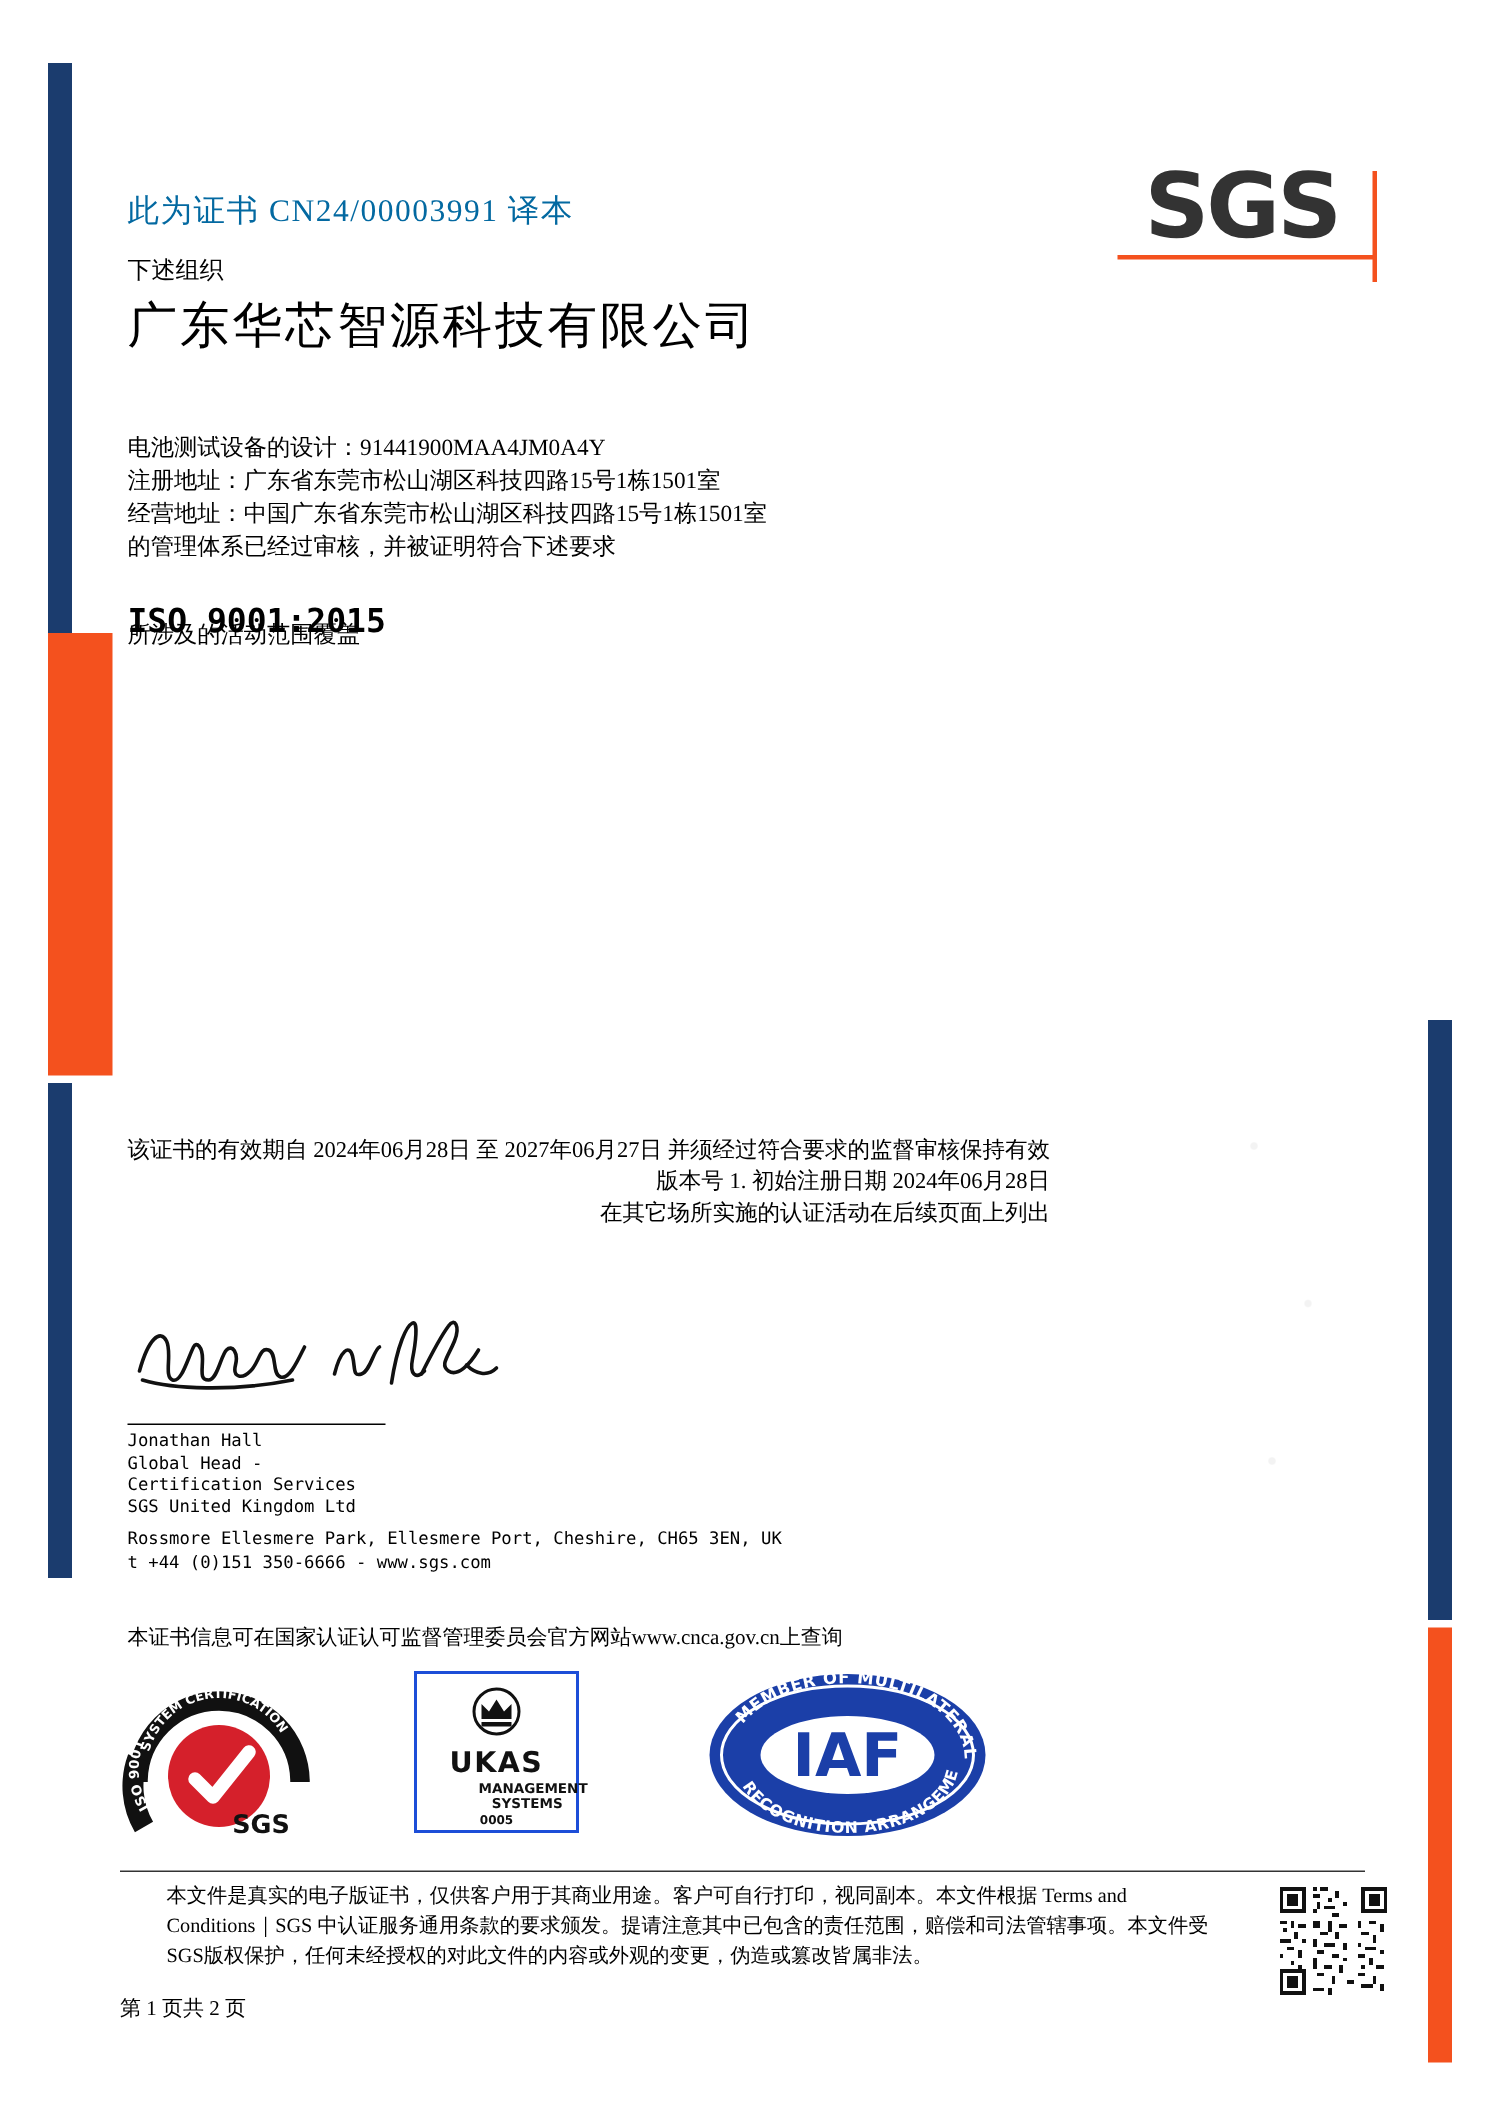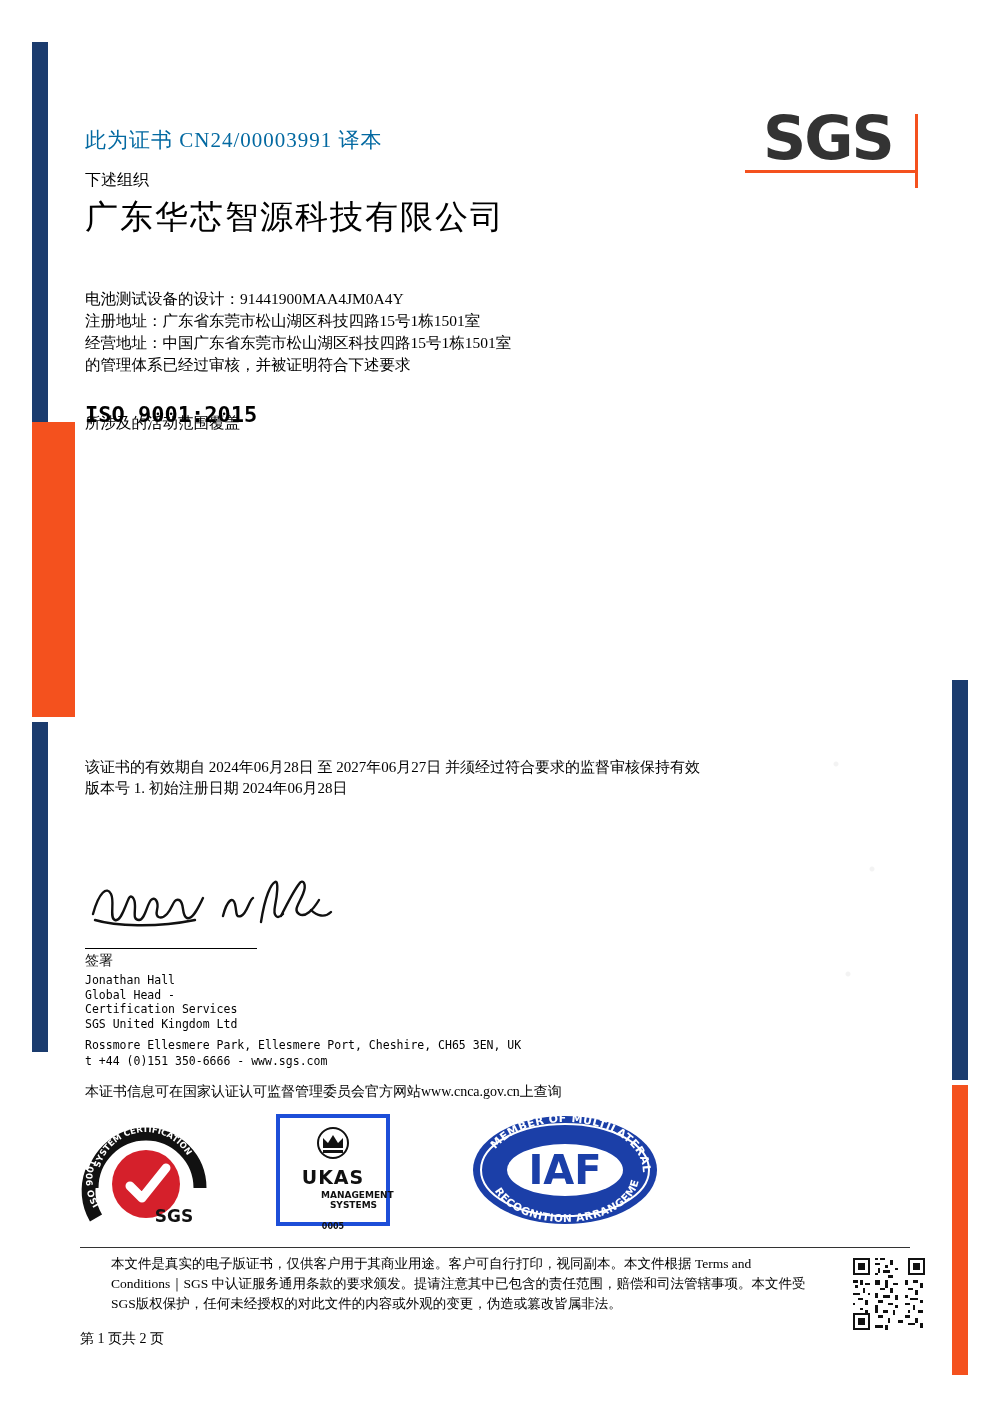--- a/index.html
+++ b/index.html
@@ -166,20 +166,21 @@
 
   
   .validity {
     position: absolute;
     left: 85px;
     top: 757px;
     font-family: "Liberation Serif", serif;
     font-size: 15px;
     line-height: 21px;
     color: #000;
+    text-align: right;
   }
 
   
   .signature-wrap {
     position: absolute;
     left: 85px;
     top: 870px;
     width: 420px;
   }
   .signature-img {
@@ -235,40 +236,40 @@
 
   
   .iso-mark { left: 0; width: 130px; height: 118px; }
 
   
   .ukas-mark { left: 196px; width: 116px; height: 118px; }
   .ukas-box {
     position: absolute;
     left: 0; top: 4px;
     width: 106px; height: 104px;
-    border: 4px solid #1d4ed8;
+    border: 2px solid #1d4ed8;
     background: #fff;
   }
   .ukas-crown {
     position: absolute;
     left: 50%;
     transform: translateX(-50%);
     top: 8px;
   }
   .ukas-text {
     position: absolute;
     left: 0; right: 0;
     top: 48px;
     text-align: center;
     font-family: "DejaVu Sans", sans-serif;
     color: #111;
   }
   .ukas-text .u1 { font-size: 19px; font-weight: bold; letter-spacing: 1px; }
   .ukas-text .u2 { font-size: 9px; font-weight: bold; line-height: 10px; margin-top: 2px; padding-left: 41px;}
-  .ukas-text .u3 { font-size: 8px; font-weight: bold; margin-top: 12px; }
+  .ukas-text .u3 { font-size: 8px; font-weight: bold; margin-top: 1px; }
 
   
   .iaf-mark { left: 385px; width: 200px; height: 118px; }
 
   
   .footer-rule {
     position: absolute;
     left: 80px;
     top: 1247px;
     width: 830px;
@@ -343,35 +344,35 @@
     <div class="row">经营地址：中国广东省东莞市松山湖区科技四路15号1栋1501室</div>
     <div class="row">的管理体系已经过审核，并被证明符合下述要求</div>
   </div>
 
   <div class="standard">ISO 9001:2015</div>
   <div class="scope-intro">所涉及的活动范围覆盖</div>
 
   <div class="validity">
     <div>该证书的有效期自  2024年06月28日  至  2027年06月27日  并须经过符合要求的监督审核保持有效</div>
     <div>版本号 1.  初始注册日期  2024年06月28日</div>
+    <div>在其它场所实施的认证活动在后续页面上列出</div>
   </div>
 
   <div class="signature-wrap">
     <svg class="signature-img" width="250" height="72" viewBox="0 0 250 72">
       <g fill="none" stroke="#111" stroke-width="2.4" stroke-linecap="round">
         <path d="M8 44 C14 22, 22 16, 26 24 C30 32, 24 48, 30 50 C36 52, 40 36, 44 28 C46 24, 50 28, 50 36 C50 44, 48 50, 54 50 C60 50, 62 34, 66 30 C70 26, 74 32, 72 40 C70 48, 76 50, 82 44 C88 38, 88 28, 94 30 C100 32, 96 46, 102 48 C108 50, 114 36, 118 28"></path>
         <path d="M10 50 C30 56, 70 58, 110 50"></path>
         <path d="M138 46 C142 30, 148 26, 150 34 C152 42, 150 48, 156 46 C162 44, 164 30, 168 28"></path>
         <path d="M176 52 C180 26, 186 14, 190 12 C194 10, 192 26, 190 36 C188 46, 192 50, 198 44"></path>
         <path d="M196 46 C202 34, 208 22, 214 14 C218 8, 222 14, 218 24 C214 34, 208 40, 214 44 C220 48, 228 40, 234 30"></path>
         <path d="M226 40 C232 46, 240 48, 246 42"></path>
       </g>
     </svg>
     <div class="sig-line"></div>
-    <div class="sig-label">签署</div>
     <div class="sig-details">
       <div>Jonathan Hall</div>
       <div>Global Head -</div>
       <div>Certification Services</div>
       <div>SGS United Kingdom Ltd</div>
     </div>
     <div class="sig-address">Rossmore Ellesmere Park, Ellesmere Port, Cheshire, CH65 3EN, UK</div>
     <div class="sig-address" style="margin-top:1px">t +44 (0)151 350-6666 - www.sgs.com</div>
   </div>
 

